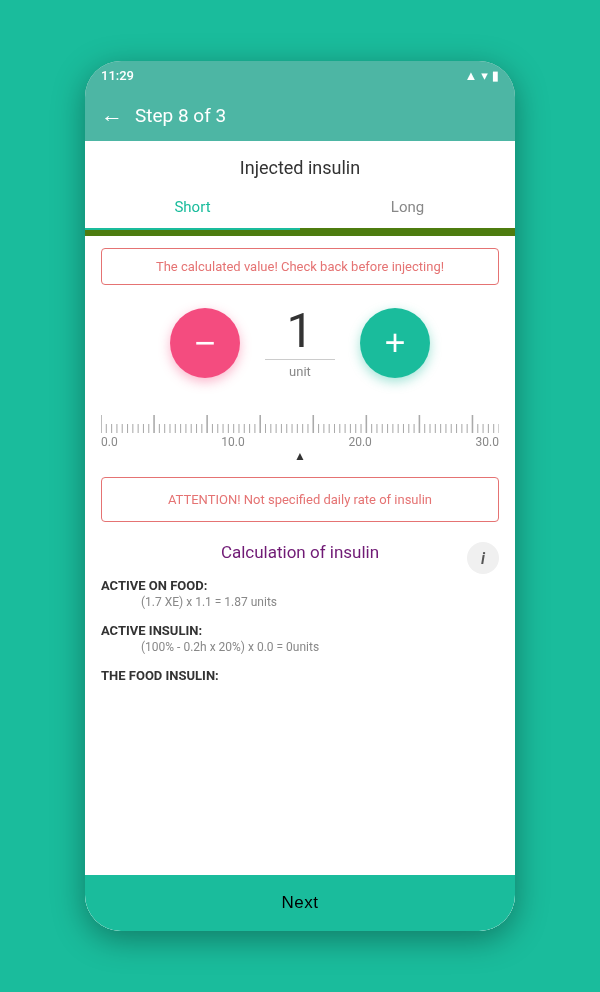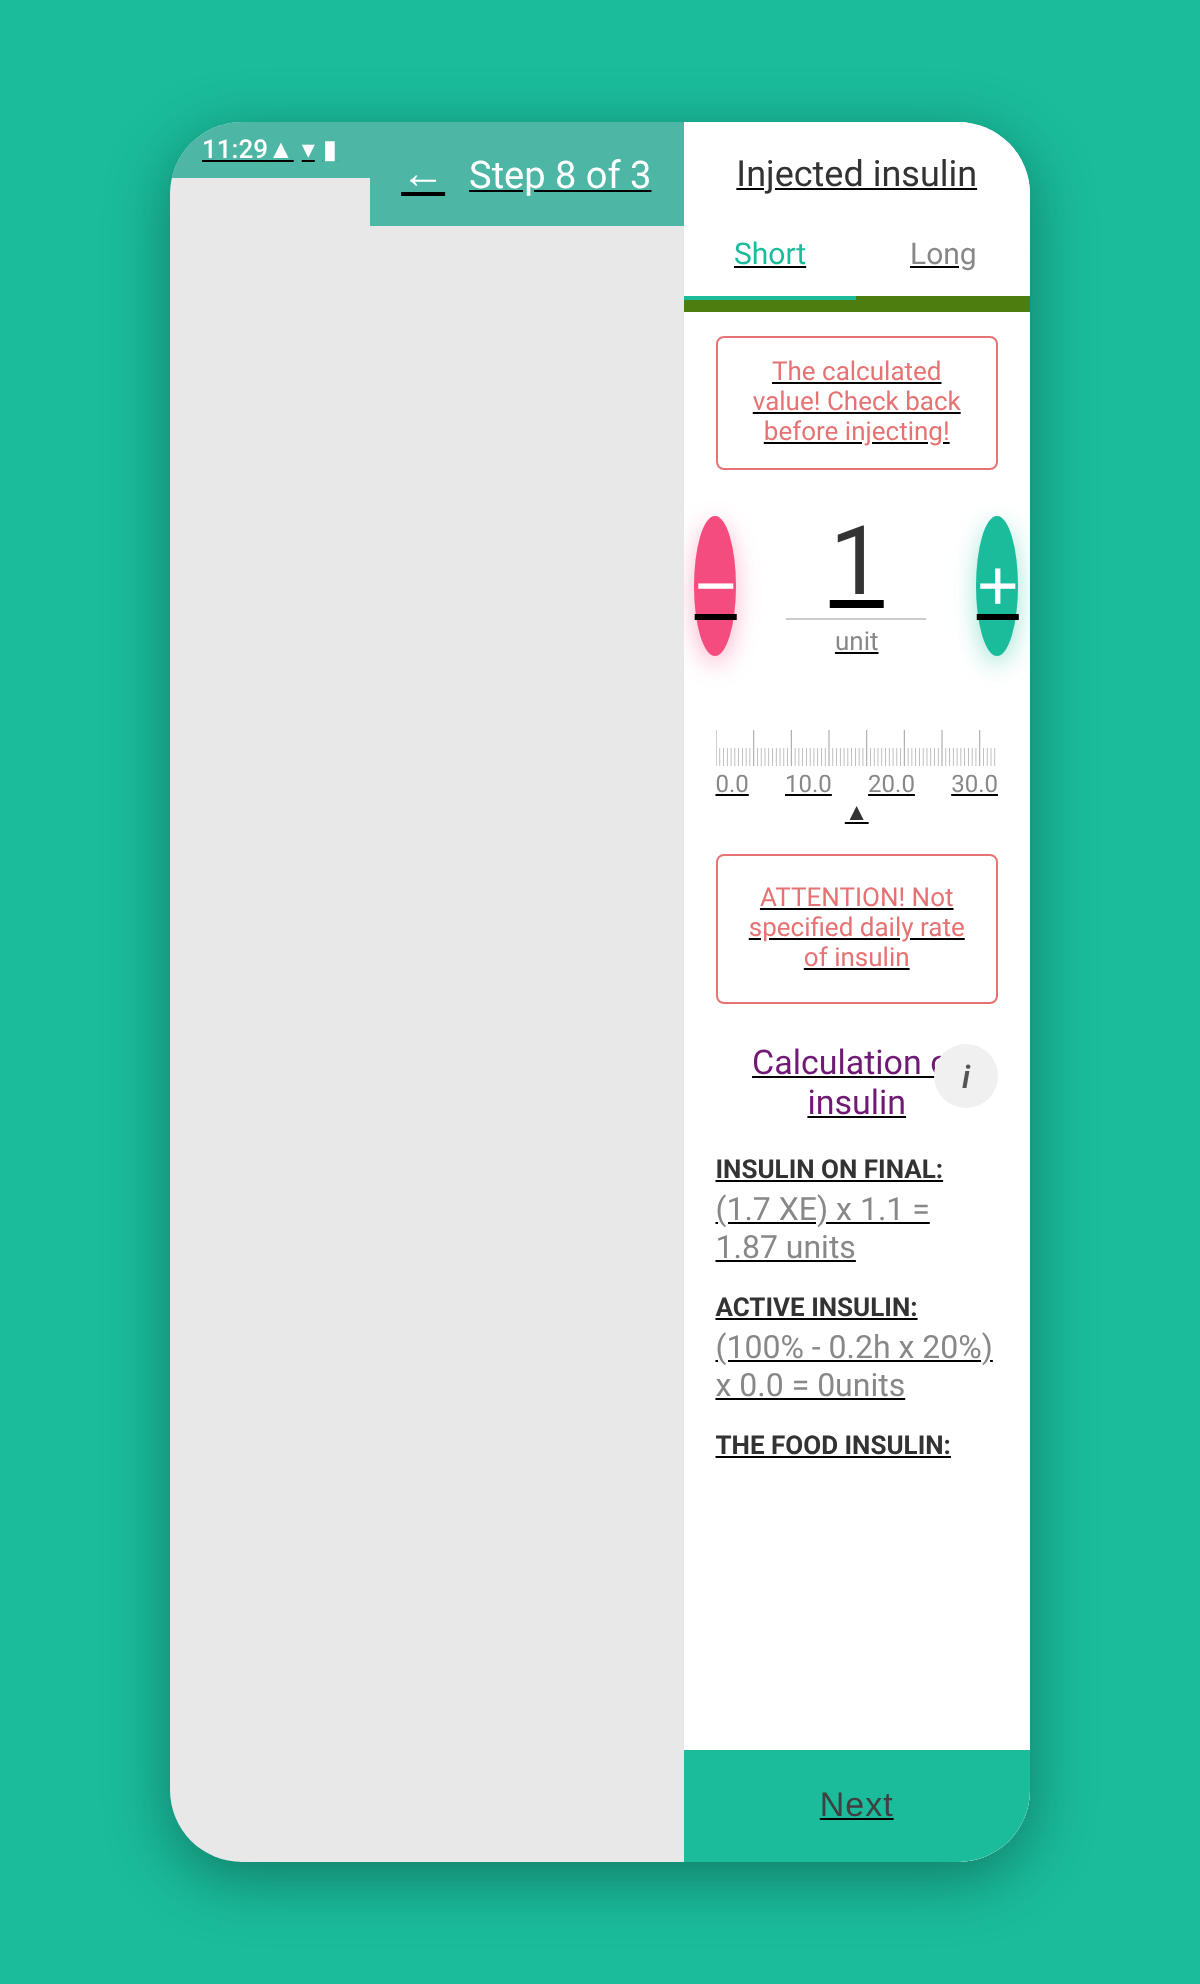--- a/index.html
+++ b/index.html
@@ -12,22 +12,22 @@
       font-family: 'Roboto', Arial, sans-serif;
     }
     .phone-frame {
       width: 430px;
       height: 870px;
       background: #e8e8e8;
       border-radius: 36px;
       overflow: hidden;
       box-shadow: 0 8px 32px rgba(0,0,0,0.35);
       display: flex;
+      flex-direction: column;
       position: relative;
-      text-decoration: underline;
     }
     .status-bar {
       background: #4db6a4;
       color: white;
       display: flex;
       justify-content: space-between;
       align-items: center;
       padding: 6px 16px;
       font-size: 13px;
       font-weight: 500;
@@ -216,26 +216,27 @@
     .calc-row {
       margin-bottom: 14px;
     }
     .calc-row-title {
       font-size: 13px;
       font-weight: 700;
       color: #333;
       margin-bottom: 2px;
     }
     .calc-row-value {
-      font-size: 16px;
+      font-size: 12px;
       color: #888;
+      margin-left: 40px;
     }
     .next-btn {
       background: #1abc9c;
-      color: #404040;
+      color: #000000;
       border: none;
       width: 100%;
       padding: 18px;
       font-size: 17px;
       cursor: pointer;
       letter-spacing: 0.5px;
       margin-top: auto;
     }
     .slider-visual {
       width: 100%;
@@ -405,21 +406,21 @@
 
     <div class="calc-section">
       <div class="calc-title">Calculation of insulin</div>
       <div class="info-btn">
         <span>i</span>
       </div>
     </div>
 
     <div class="calc-details">
       <div class="calc-row">
-        <div class="calc-row-title">INSULIN ON FINAL:</div>
+        <div class="calc-row-title">ACTIVE ON FOOD:</div>
         <div class="calc-row-value">(1.7 XE) x 1.1 = 1.87 units</div>
       </div>
       <div class="calc-row">
         <div class="calc-row-title">ACTIVE INSULIN:</div>
         <div class="calc-row-value">(100% - 0.2h x 20%) x 0.0  = 0units</div>
       </div>
       <div class="calc-row">
         <div class="calc-row-title">THE FOOD INSULIN:</div>
         <div class="calc-row-value"></div>
       </div>

